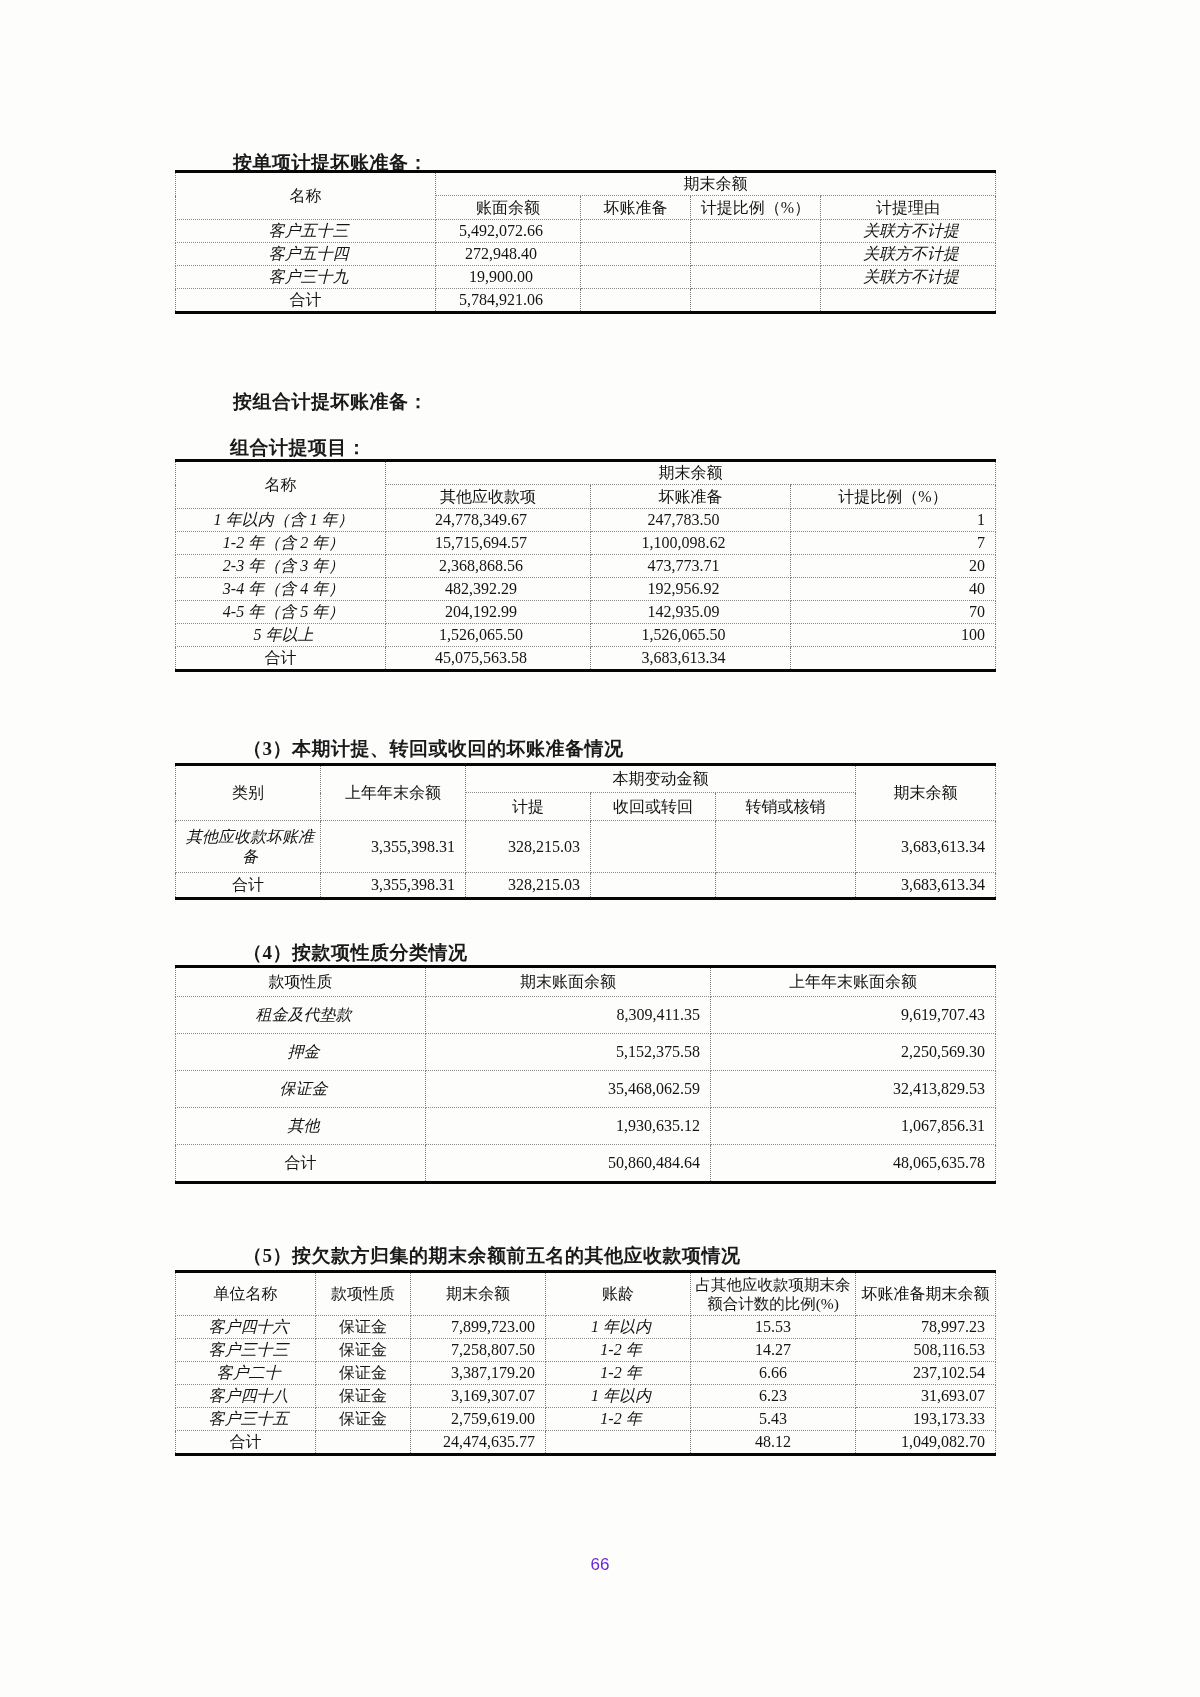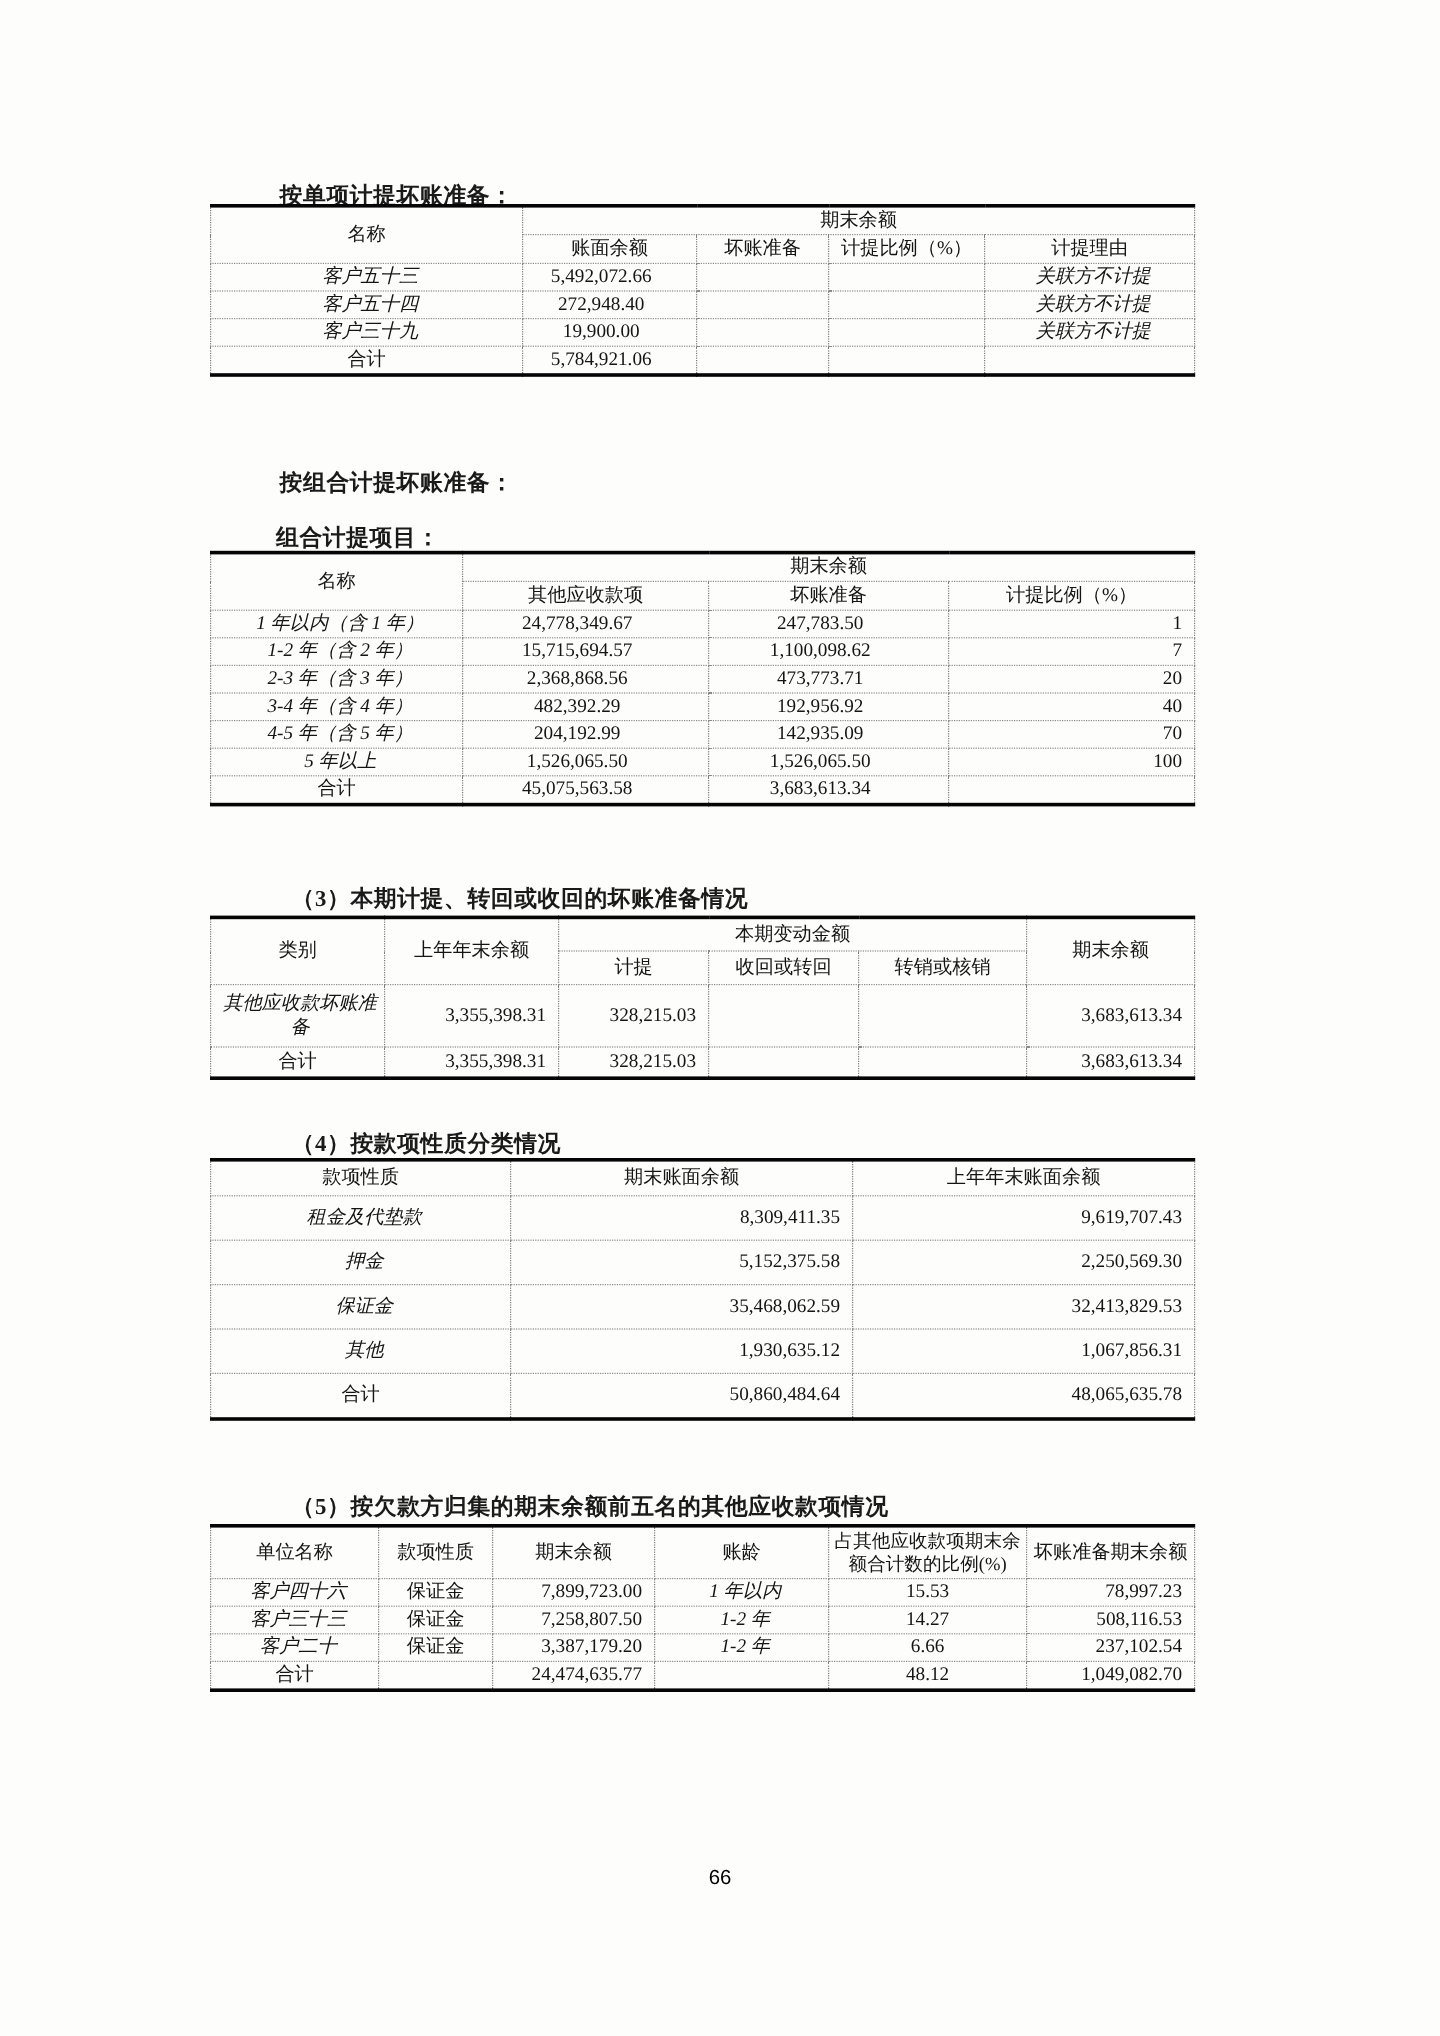--- a/index.html
+++ b/index.html
@@ -23,21 +23,21 @@
     padding: 1px 4px; line-height: 1.25; overflow: hidden;
   }
   table.t tr:first-child th { border-top: none; }
   table.t tr:last-child td { border-bottom: none; }
   .al { text-align: center; padding-left: 10px !important; font-style: italic; }
   .ar { text-align: left; padding-right: 18px !important; }
   .ar-sm { text-align: right !important; padding-right: 10px !important; }
   .ac { text-align: center !important; }
   .t4 { font-size: 17px; }
   .hsmall { font-size: 15.5px; padding: 1px 2px !important; }
-  .pagenum { width: 100%; text-align: center; font-size: 17px; color: #000000;
+  .pagenum { width: 100%; text-align: center; font-size: 17px; color: #6d28d9;
              font-family: "Liberation Sans", "DejaVu Sans", sans-serif; }
 </style>
 </head>
 <body>
 
 <div class="page">
 
   <div class="abs sec-title" style="top:150px; left:233px;">按单项计提坏账准备：</div>
 
   <table class="t abs" style="top:170px; left:175px;">
@@ -277,20 +277,36 @@
     </tr>
     <tr style="height:23px">
       <td class="al">客户二十</td>
       <td>保证金</td>
       <td class="ar-sm">3,387,179.20</td>
       <td class="al">1-2 年</td>
       <td>6.66</td>
       <td class="ar-sm">237,102.54</td>
     </tr>
     <tr style="height:23px">
+      <td class="al">客户四十八</td>
+      <td>保证金</td>
+      <td class="ar-sm">3,169,307.07</td>
+      <td class="al">1 年以内</td>
+      <td>6.23</td>
+      <td class="ar-sm">31,693.07</td>
+    </tr>
+    <tr style="height:23px">
+      <td class="al">客户三十五</td>
+      <td>保证金</td>
+      <td class="ar-sm">2,759,619.00</td>
+      <td class="al">1-2 年</td>
+      <td>5.43</td>
+      <td class="ar-sm">193,173.33</td>
+    </tr>
+    <tr style="height:23px">
       <td class="ac">合计</td>
       <td></td>
       <td class="ar-sm">24,474,635.77</td>
       <td></td>
       <td>48.12</td>
       <td class="ar-sm">1,049,082.70</td>
     </tr>
   </tbody>
     </table>
 

